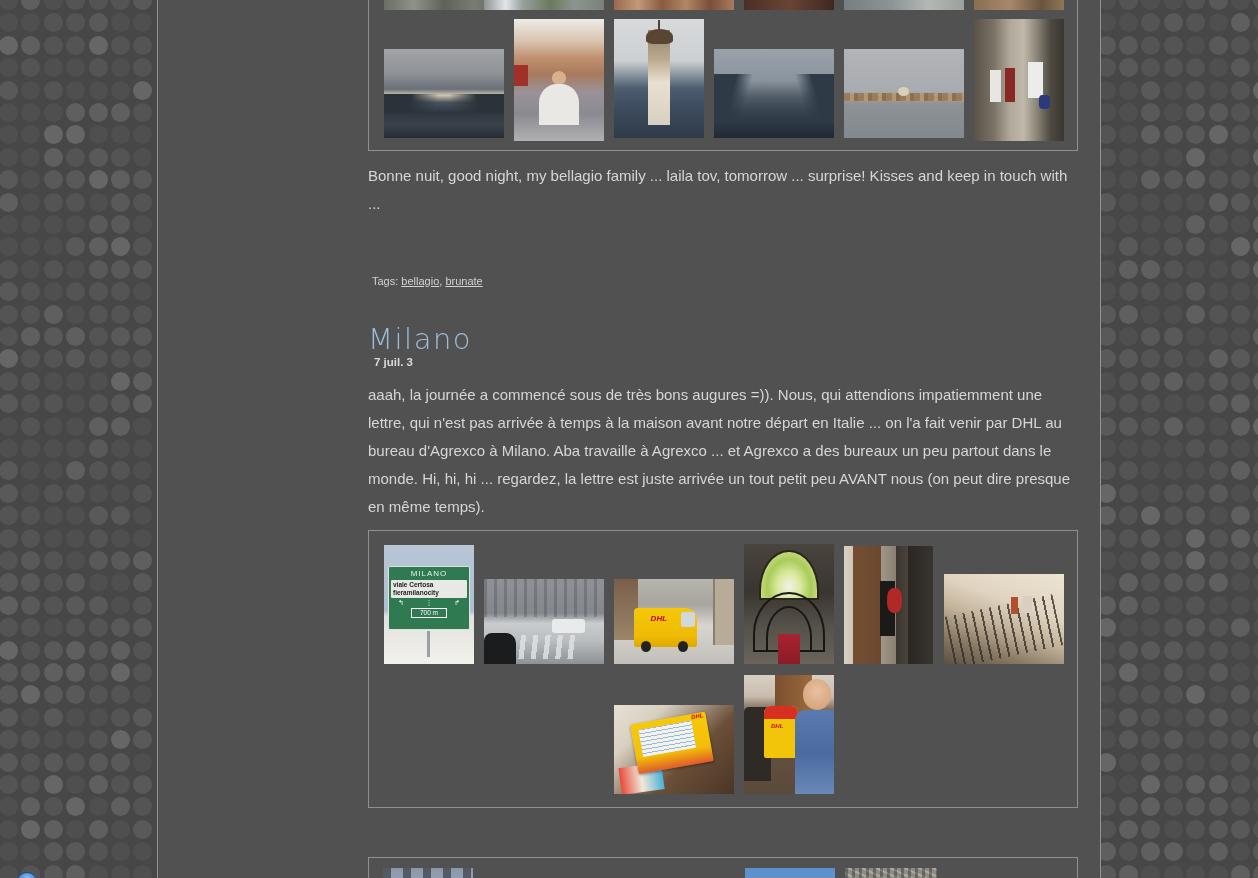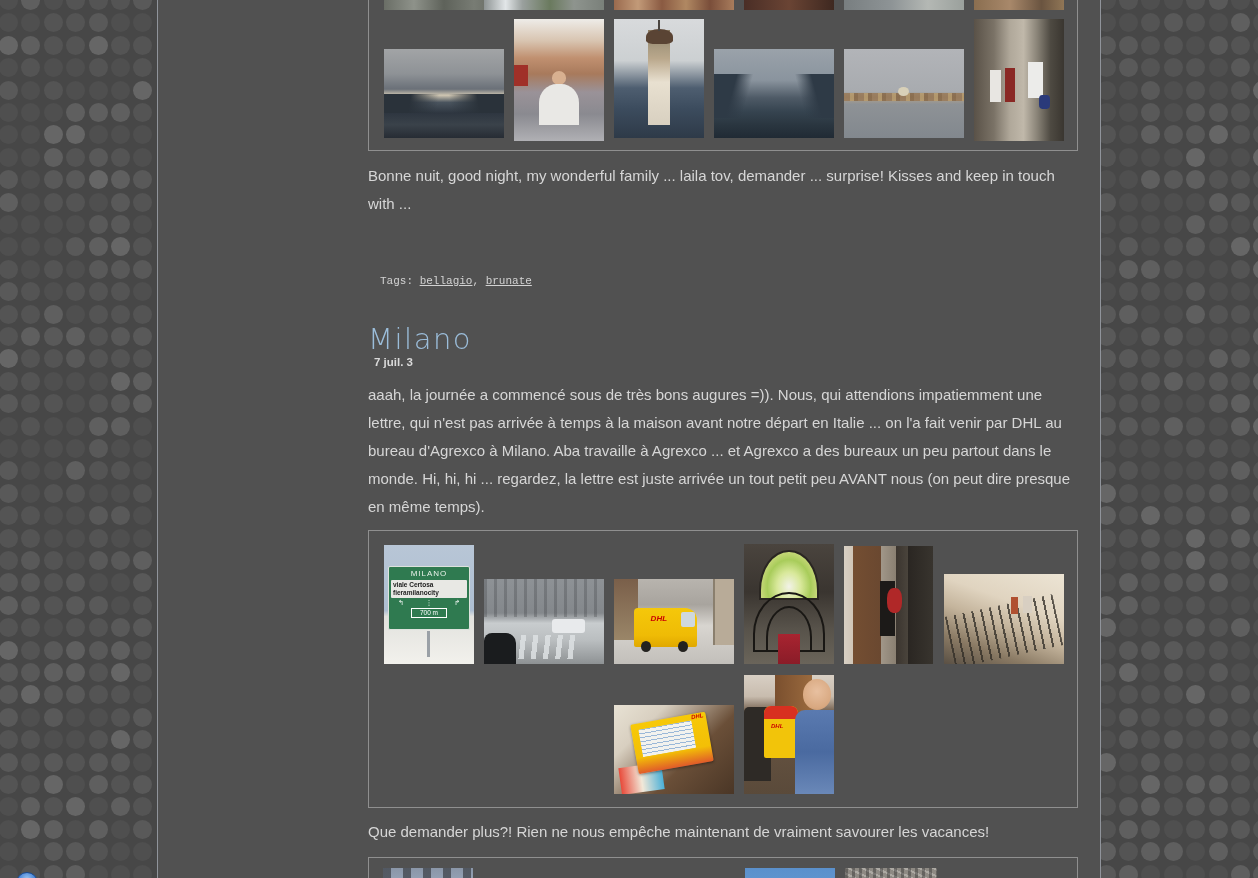--- a/index.html
+++ b/index.html
@@ -777,23 +777,23 @@
       <div class="dome2"></div>
     </div>
     <div class="t alley-people" style="left:605px;top:148px;width:90px;height:122px;">
       <div class="f1"></div>
       <div class="f2"></div>
       <div class="f3"></div>
       <div class="f4"></div>
     </div>
   </div>
 
-  <p style="top:162px;">Bonne nuit, good night, my wonderful family ... laila tov, demander ... surprise! Kisses and keep in touch with ...</p>
-
-  <div class="tagsline" style="top:274px;left:12px;font-family:Liberation Mono, monospace;">
+  <p style="top:162px;">Bonne nuit, good night, my bellagio family ... laila tov, tomorrow ... surprise! Kisses and keep in touch with ...</p>
+
+  <div class="tagsline" style="top:274px;left:4px;">
     <span>Tags:</span>
     <a>bellagio</a><span>, </span><a>brunate</a>
   </div>
 
   <h2 class="post-title" style="top:324px;left:0;">Milano</h2>
   <div class="post-date" style="top:356px;left:0;">7 juil. 3</div>
 
   <p style="top:381px;">aaah, la journée a commencé sous de très bons augures =)). Nous, qui attendions impatiemment une lettre, qui n'est pas arrivée à temps à la maison avant notre départ en Italie ... on l'a fait venir par DHL au bureau d'Agrexco à Milano. Aba travaille à Agrexco ... et Agrexco a des bureaux un peu partout dans le monde. Hi, hi, hi ... regardez, la lettre est juste arrivée un tout petit peu AVANT nous (on peut dire presque en même temps).</p>
 
   <div class="gallery" style="top:530px;height:278px;">
@@ -855,21 +855,20 @@
       <div class="c-door"></div>
       <div class="c-dark"></div>
       <div class="c-yellow"></div>
       <div class="c-red"></div>
       <span class="c-dhl">DHL</span>
       <div class="c-blue"></div>
       <div class="c-head"></div>
     </div>
   </div>
 
-  <p style="top:818px;">Que demander plus?! Rien ne nous empêche maintenant de vraiment savourer les vacances!</p>
 
   <div class="gallery" style="top:857px;height:150px;">
     <div class="t b1" style="left:14px;top:10px;width:90px;height:119px;">
       <div class="marks"></div>
     </div>
     <div class="t b2" style="left:376px;top:10px;width:90px;height:119px;"></div>
     <div class="t b3" style="left:476px;top:10px;width:92px;height:119px;"></div>
   </div>
 
 </div>

